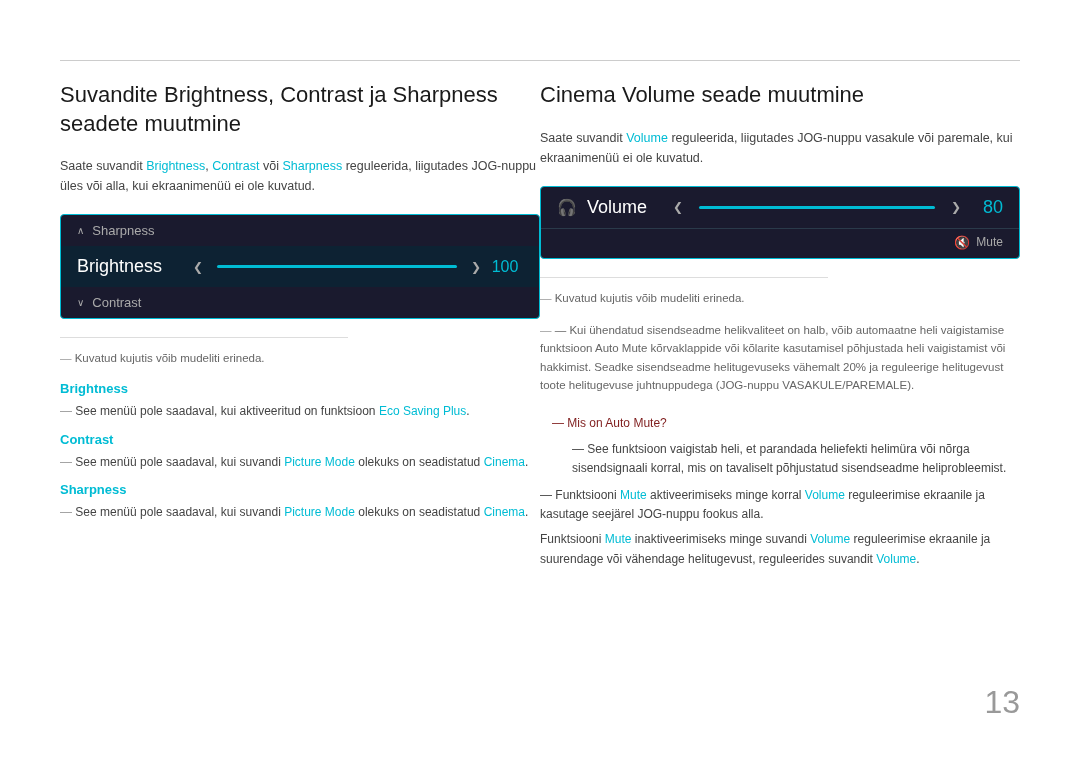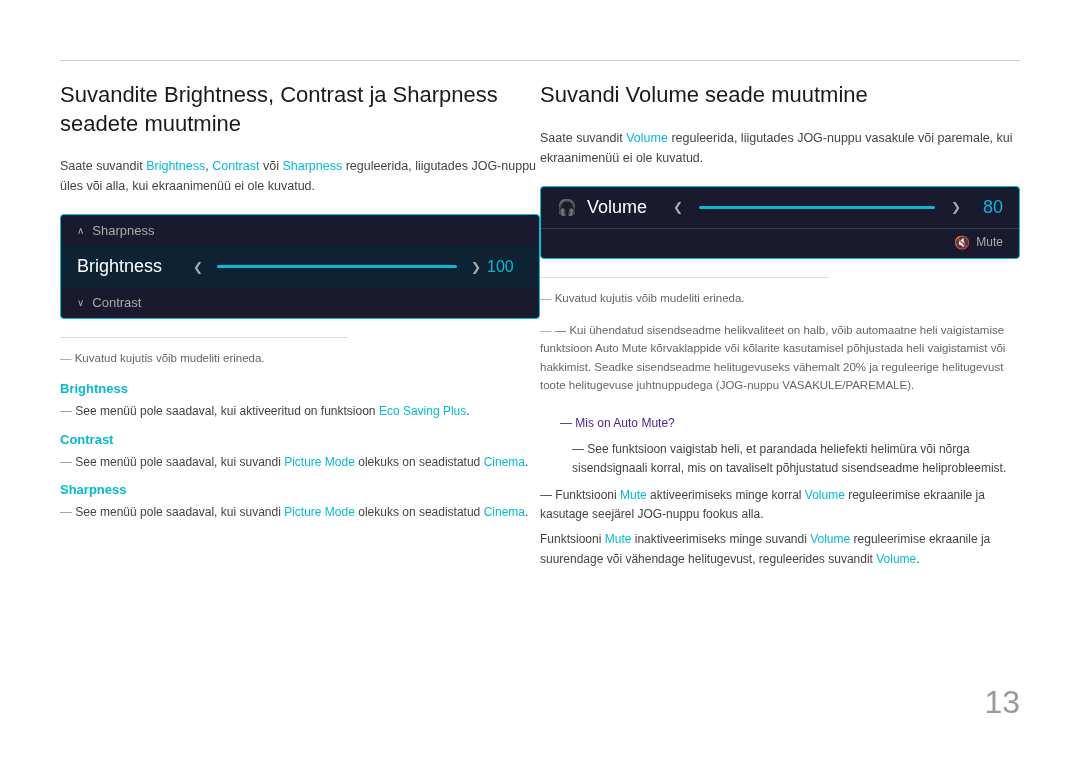--- a/index.html
+++ b/index.html
@@ -81,21 +81,21 @@
       height: 3px;
       background: #00bcd4;
       margin: 0 8px;
       position: relative;
       border-radius: 2px;
     }
     .osd-value {
       color: #00bcd4;
       font-size: 16px;
       min-width: 36px;
-      text-align: left;
+      text-align: center;
       font-weight: 300;
     }
     .osd-chevron-up, .osd-chevron-down {
       font-size: 10px;
       color: #aaa;
       margin-right: 8px;
     }
     .divider-line {
       border: none;
       border-top: 1px solid #ddd;
@@ -244,21 +244,21 @@
       <span>See menüü pole saadaval, kui suvandi</span> <span class="cyan">Picture Mode</span><span> olekuks on seadistatud</span> <span class="cyan">Cinema</span><span>.</span>
     </p>
 
     <div class="sub-heading">Sharpness</div>
     <p class="body-text">
       <span>See menüü pole saadaval, kui suvandi</span> <span class="cyan">Picture Mode</span><span> olekuks on seadistatud</span> <span class="cyan">Cinema</span><span>.</span>
     </p>
   </div>
 
   <div class="right-column">
-    <h1 class="section-title">Suvandi Volume seade muutmine</h1>
+    <h1 class="section-title">Cinema Volume seade muutmine</h1>
 
     <p class="section-intro">
       <span>Saate suvandit</span>
       <span class="cyan">Volume</span>
       <span> reguleerida, liigutades JOG-nuppu vasakule või paremale, kui ekraanimenüü ei ole kuvatud.</span>
     </p>
 
     <div class="volume-widget">
       <div class="volume-row">
         <span class="volume-icon">🎧</span>
@@ -277,21 +277,21 @@
     </div>
 
     <hr class="divider-line">
 
     <p class="note-text">Kuvatud kujutis võib mudeliti erineda.</p>
 
     <p class="note-text" style="font-size:11.5px;color:#666;line-height:1.6;margin-bottom:20px;">
       <span>— </span><span>Kui ühendatud sisendseadme helikvaliteet on halb, võib automaatne heli vaigistamise funktsioon Auto Mute kõrvaklappide või kõlarite kasutamisel põhjustada heli vaigistamist või hakkimist. Seadke sisendseadme helitugevuseks vähemalt 20% ja reguleerige helitugevust toote helitugevuse juhtnuppudega (JOG-nuppu VASAKULE/PAREMALE).</span>
     </p>
 
-    <p class="body-text-plain" style="margin-left:20px;font-size:12px;color:#4c1d95;">
+    <p class="body-text-plain" style="margin-left:12px;font-size:12px;color:#7f1d1d;">
       — <span>Mis on Auto Mute?</span>
     </p>
 
     <p class="body-text-plain" style="margin-left:32px;font-size:12px;color:#444;line-height:1.6;margin-bottom:8px;">
       — <span>See funktsioon vaigistab heli, et parandada heliefekti helimüra või nõrga sisendsignaali korral, mis on tavaliselt põhjustatud sisendseadme heliprobleemist.</span>
     </p>
 
     <p class="body-text-plain" style="font-size:12px;color:#444;line-height:1.6;margin-bottom:6px;">
       — <span>Funktsiooni</span> <span class="cyan">Mute</span> <span> aktiveerimiseks minge korral</span> <span class="cyan">Volume</span> <span> reguleerimise ekraanile ja kasutage seejärel JOG-nuppu fookus alla.</span>
     </p>

